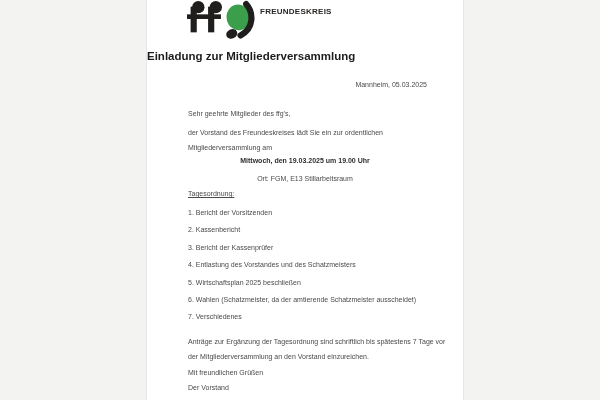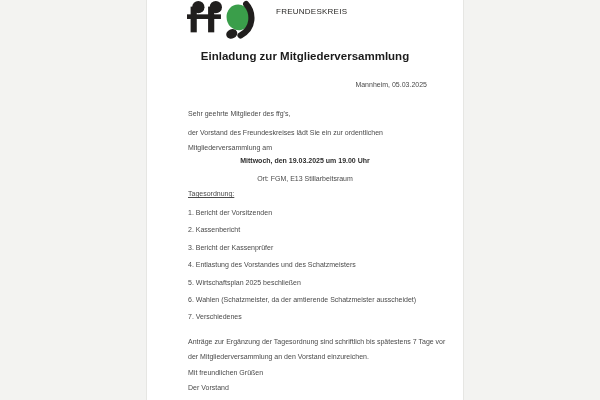--- a/index.html
+++ b/index.html
@@ -21,30 +21,29 @@
     width: 318px;
     height: 400px;
     background: #ffffff;
     border-left: 1px solid #e6e6e3;
     border-right: 1px solid #e6e6e3;
     box-sizing: border-box;
   }
   .abs { position: absolute; }
   .logo-mark { left: 40px; top: 0px; width: 72px; height: 40px; }
   .org-block {
-    left: 129px; top: 6px;
-    font-size: 8px; font-weight: normal;
+    left: 113px; top: 6px;
+    font-size: 8px; font-weight: bold;
     letter-spacing: 0.25px;
     line-height: 11px;
     color: #2a2826;
     white-space: nowrap;
   }
   .title-line {
     left: 0; right: 0; top: 50px;
-    text-align: center;
     font-size: 11.5px;
     font-weight: bold;
     color: #1c1c1c;
     white-space: nowrap;
   }
   .dateline {
     right: 36px; top: 81px;
     font-size: 7px;
     color: #4a4a4a;
     white-space: nowrap;

